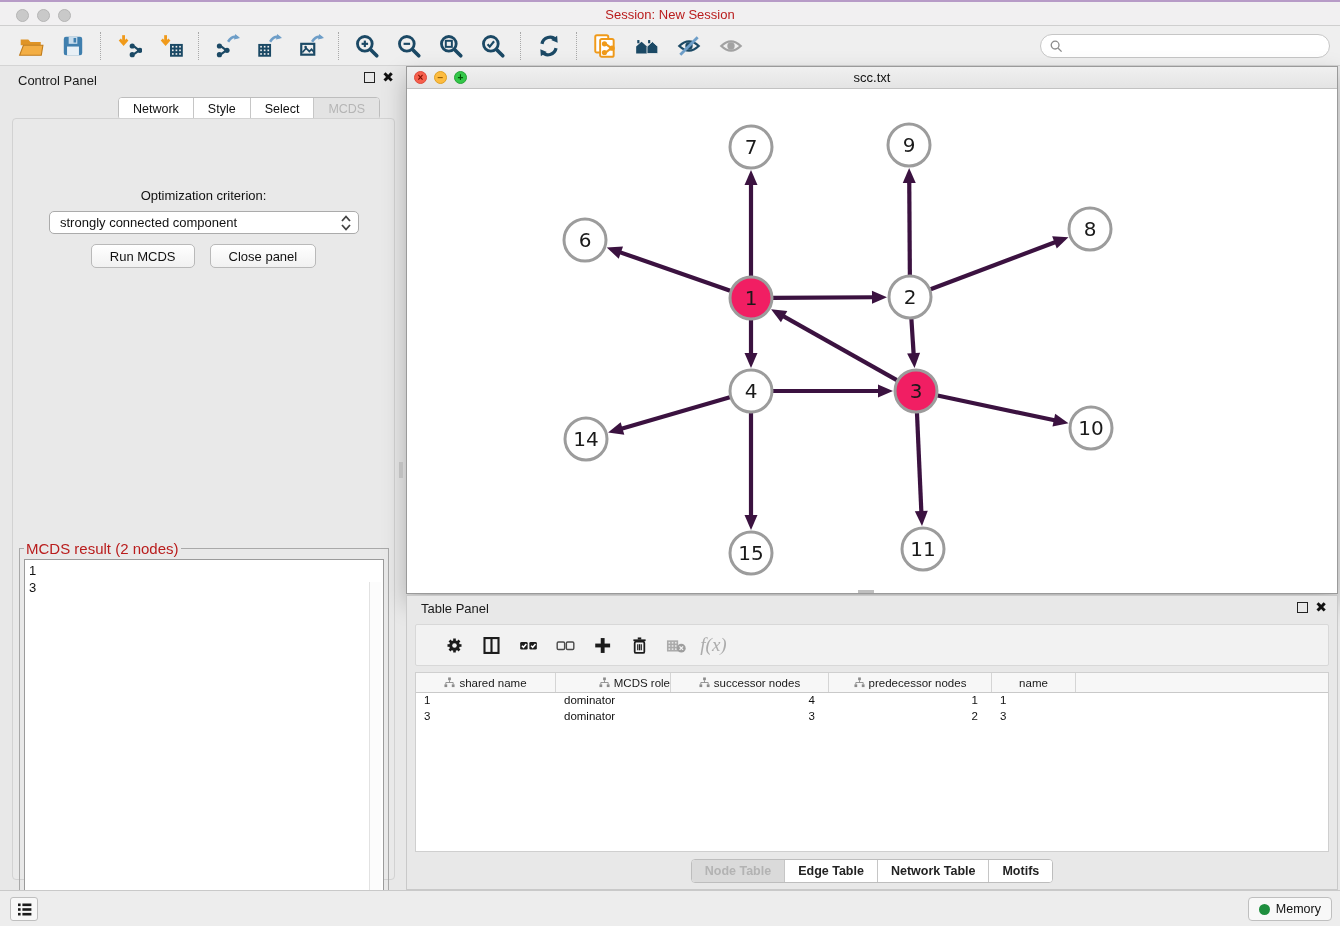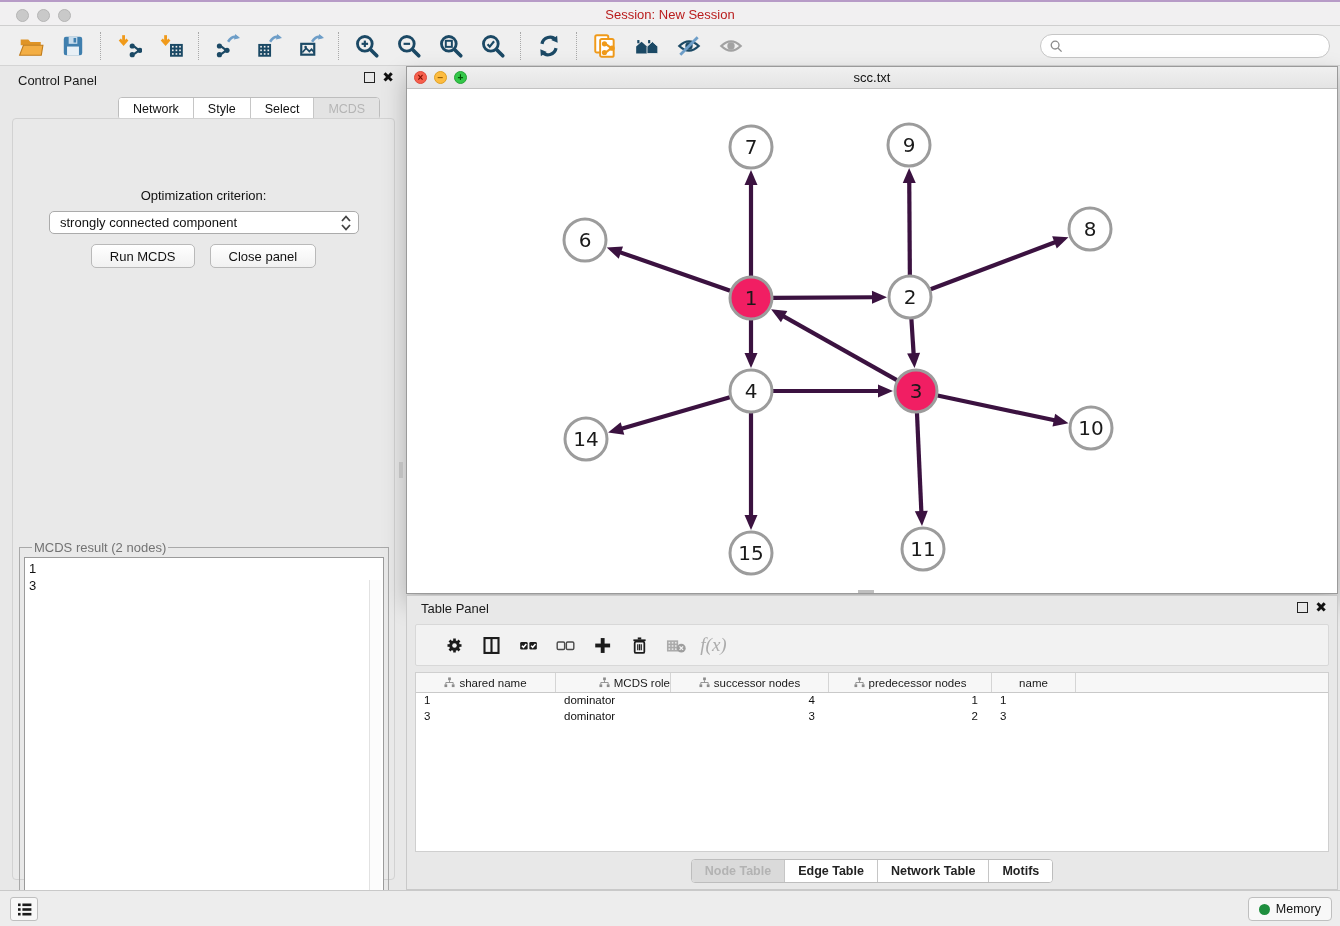--- a/index.html
+++ b/index.html
@@ -42,21 +42,21 @@
   #opt-label{position:absolute;left:0;width:100%;top:69px;text-align:center;font-size:13px;color:#111;}
   #criterion-select{position:absolute;left:36px;top:92px;width:310px;height:23px;background:#fff;
     border:1px solid #ABABAB;border-radius:5px;box-sizing:border-box;display:flex;align-items:center;
     font-size:13px;color:#111;padding-left:10px;}
   #criterion-stepper{position:absolute;right:6px;top:3px;width:12px;height:16px;}
   #cp-buttons{position:absolute;left:0;width:100%;top:125px;display:flex;justify-content:center;gap:15px;}
   .cp-btn{height:22px;padding:0 18px;background:linear-gradient(#FFFFFF,#F1F1F1);border:1px solid #B9B9B9;
     border-radius:5px;font-size:13px;color:#111;display:flex;align-items:center;}
   #result-group{position:absolute;left:6px;top:421px;width:370px;height:372px;border:1px solid #A9A9A9;
     margin:0;padding:2px 4px 4px 4px;box-sizing:border-box;}
-  #result-group legend{font-size:13px;color:#737373;padding:0 2px;margin-left:8px;}
+  #result-group legend{font-size:15px;color:#b91c1c;padding:0 2px;}
   #result-text{width:100%;height:352px;box-sizing:border-box;border:1px solid #9B9B9B;background:#fff;
     resize:none;outline:none;font-size:13px;font-family:"Liberation Sans","DejaVu Sans",sans-serif;
     color:#111;padding:2px 14px 2px 4px;line-height:17px;}
   #result-scroll{position:absolute;right:7px;top:25px;width:11px;height:348px;background:#FCFCFC;
     border-left:1px solid #E2E2E2;}
   
   #network-window{position:absolute;left:406px;top:66px;width:932px;height:528px;background:#fff;
     border:1px solid #9A9A9A;box-sizing:border-box;box-shadow:0 10px 22px rgba(0,0,0,.25);}
   #net-titlebar{position:absolute;left:0;top:0;width:100%;height:22px;
     background:linear-gradient(#F0F0F0,#E4E4E4);border-bottom:1px solid #C2C2C2;box-sizing:border-box;}

